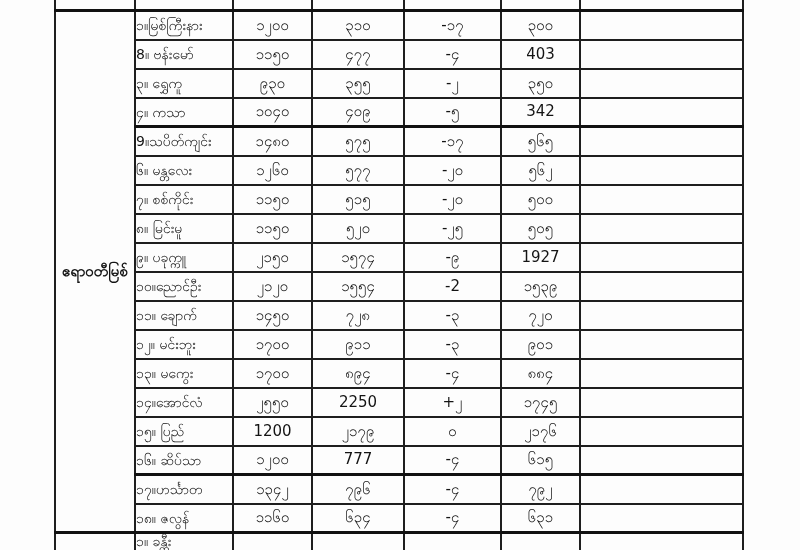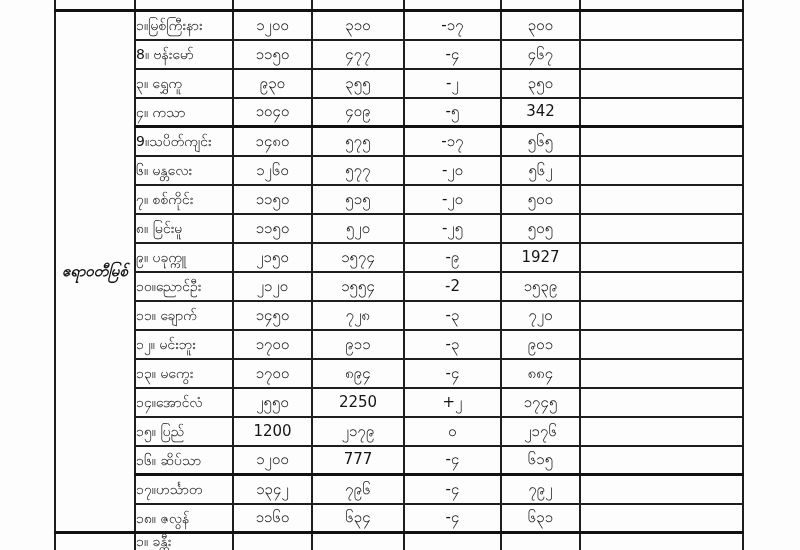--- a/index.html
+++ b/index.html
@@ -18,21 +18,21 @@
     padding:0;overflow:hidden;white-space:nowrap;
     vertical-align:middle;
     font-size:14px;line-height:1;
   }
   tr.sliver td{border-top:none;height:9px;}
   tr.data-row{height:29px;}
   tr.thick td{border-top:3px solid #111;}
   tr.partial td{height:10px;border-bottom:none;vertical-align:top;}
   td.river-cell{
     text-align:center;font-weight:bold;font-size:15px;
-    white-space:normal;line-height:1.15;font-style:italic;
+    white-space:normal;line-height:1.15;
   }
   td.station{text-align:left;}
   td.num{text-align:center;font-size:15px;}
   td.remark{background:#fdfdfd;}
 </style>
 </head>
 <body>
 
 <div class="sheet">
   <table class="levels">
@@ -62,21 +62,21 @@
     <td class="num">၃၁၀</td>
     <td class="num">-၁၇</td>
     <td class="num">၃၀၀</td>
     <td class="remark"></td>
   </tr>
         <tr class="data-row">
     <td class="station">8။ ဗန်းမော်</td>
     <td class="num">၁၁၅၀</td>
     <td class="num">၄၇၇</td>
     <td class="num">-၄</td>
-    <td class="num">၄၆၇</td>
+    <td class="num">403</td>
     <td class="remark"></td>
   </tr>
         <tr class="data-row">
     <td class="station">၃။ ရွှေကူ</td>
     <td class="num">၉၃၀</td>
     <td class="num">၃၅၅</td>
     <td class="num">-၂</td>
     <td class="num">၃၅၀</td>
     <td class="remark"></td>
   </tr>

